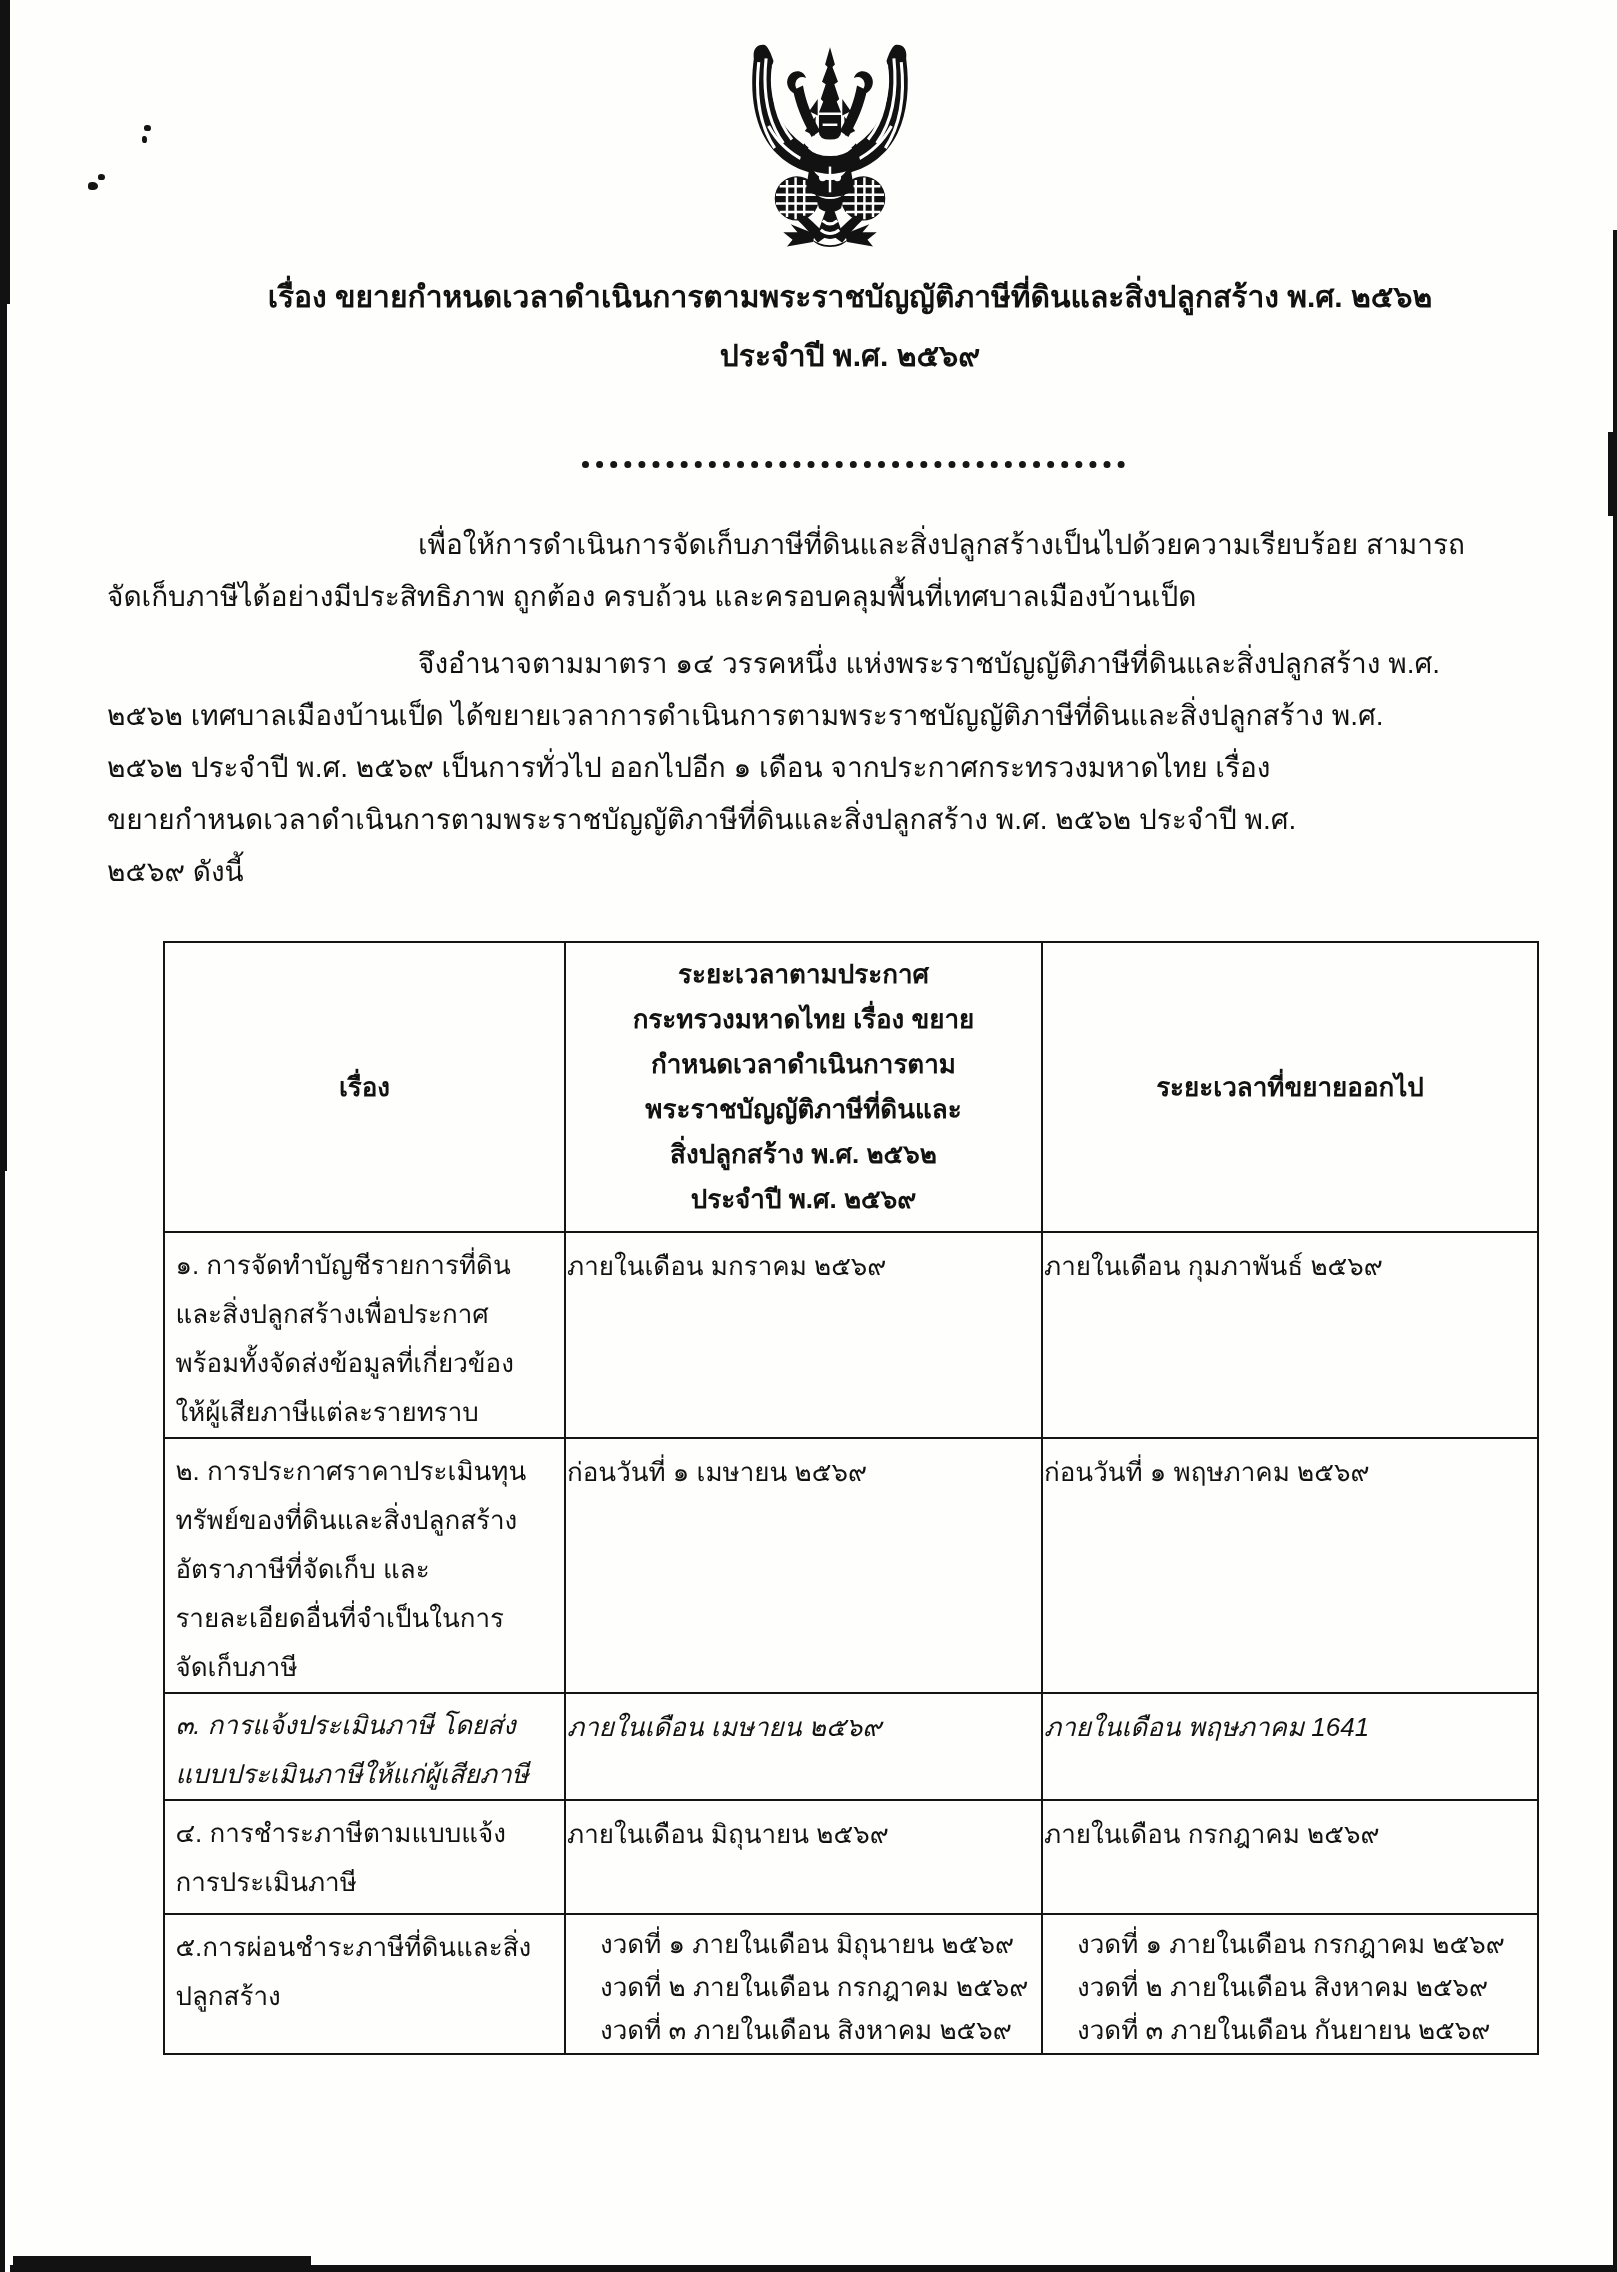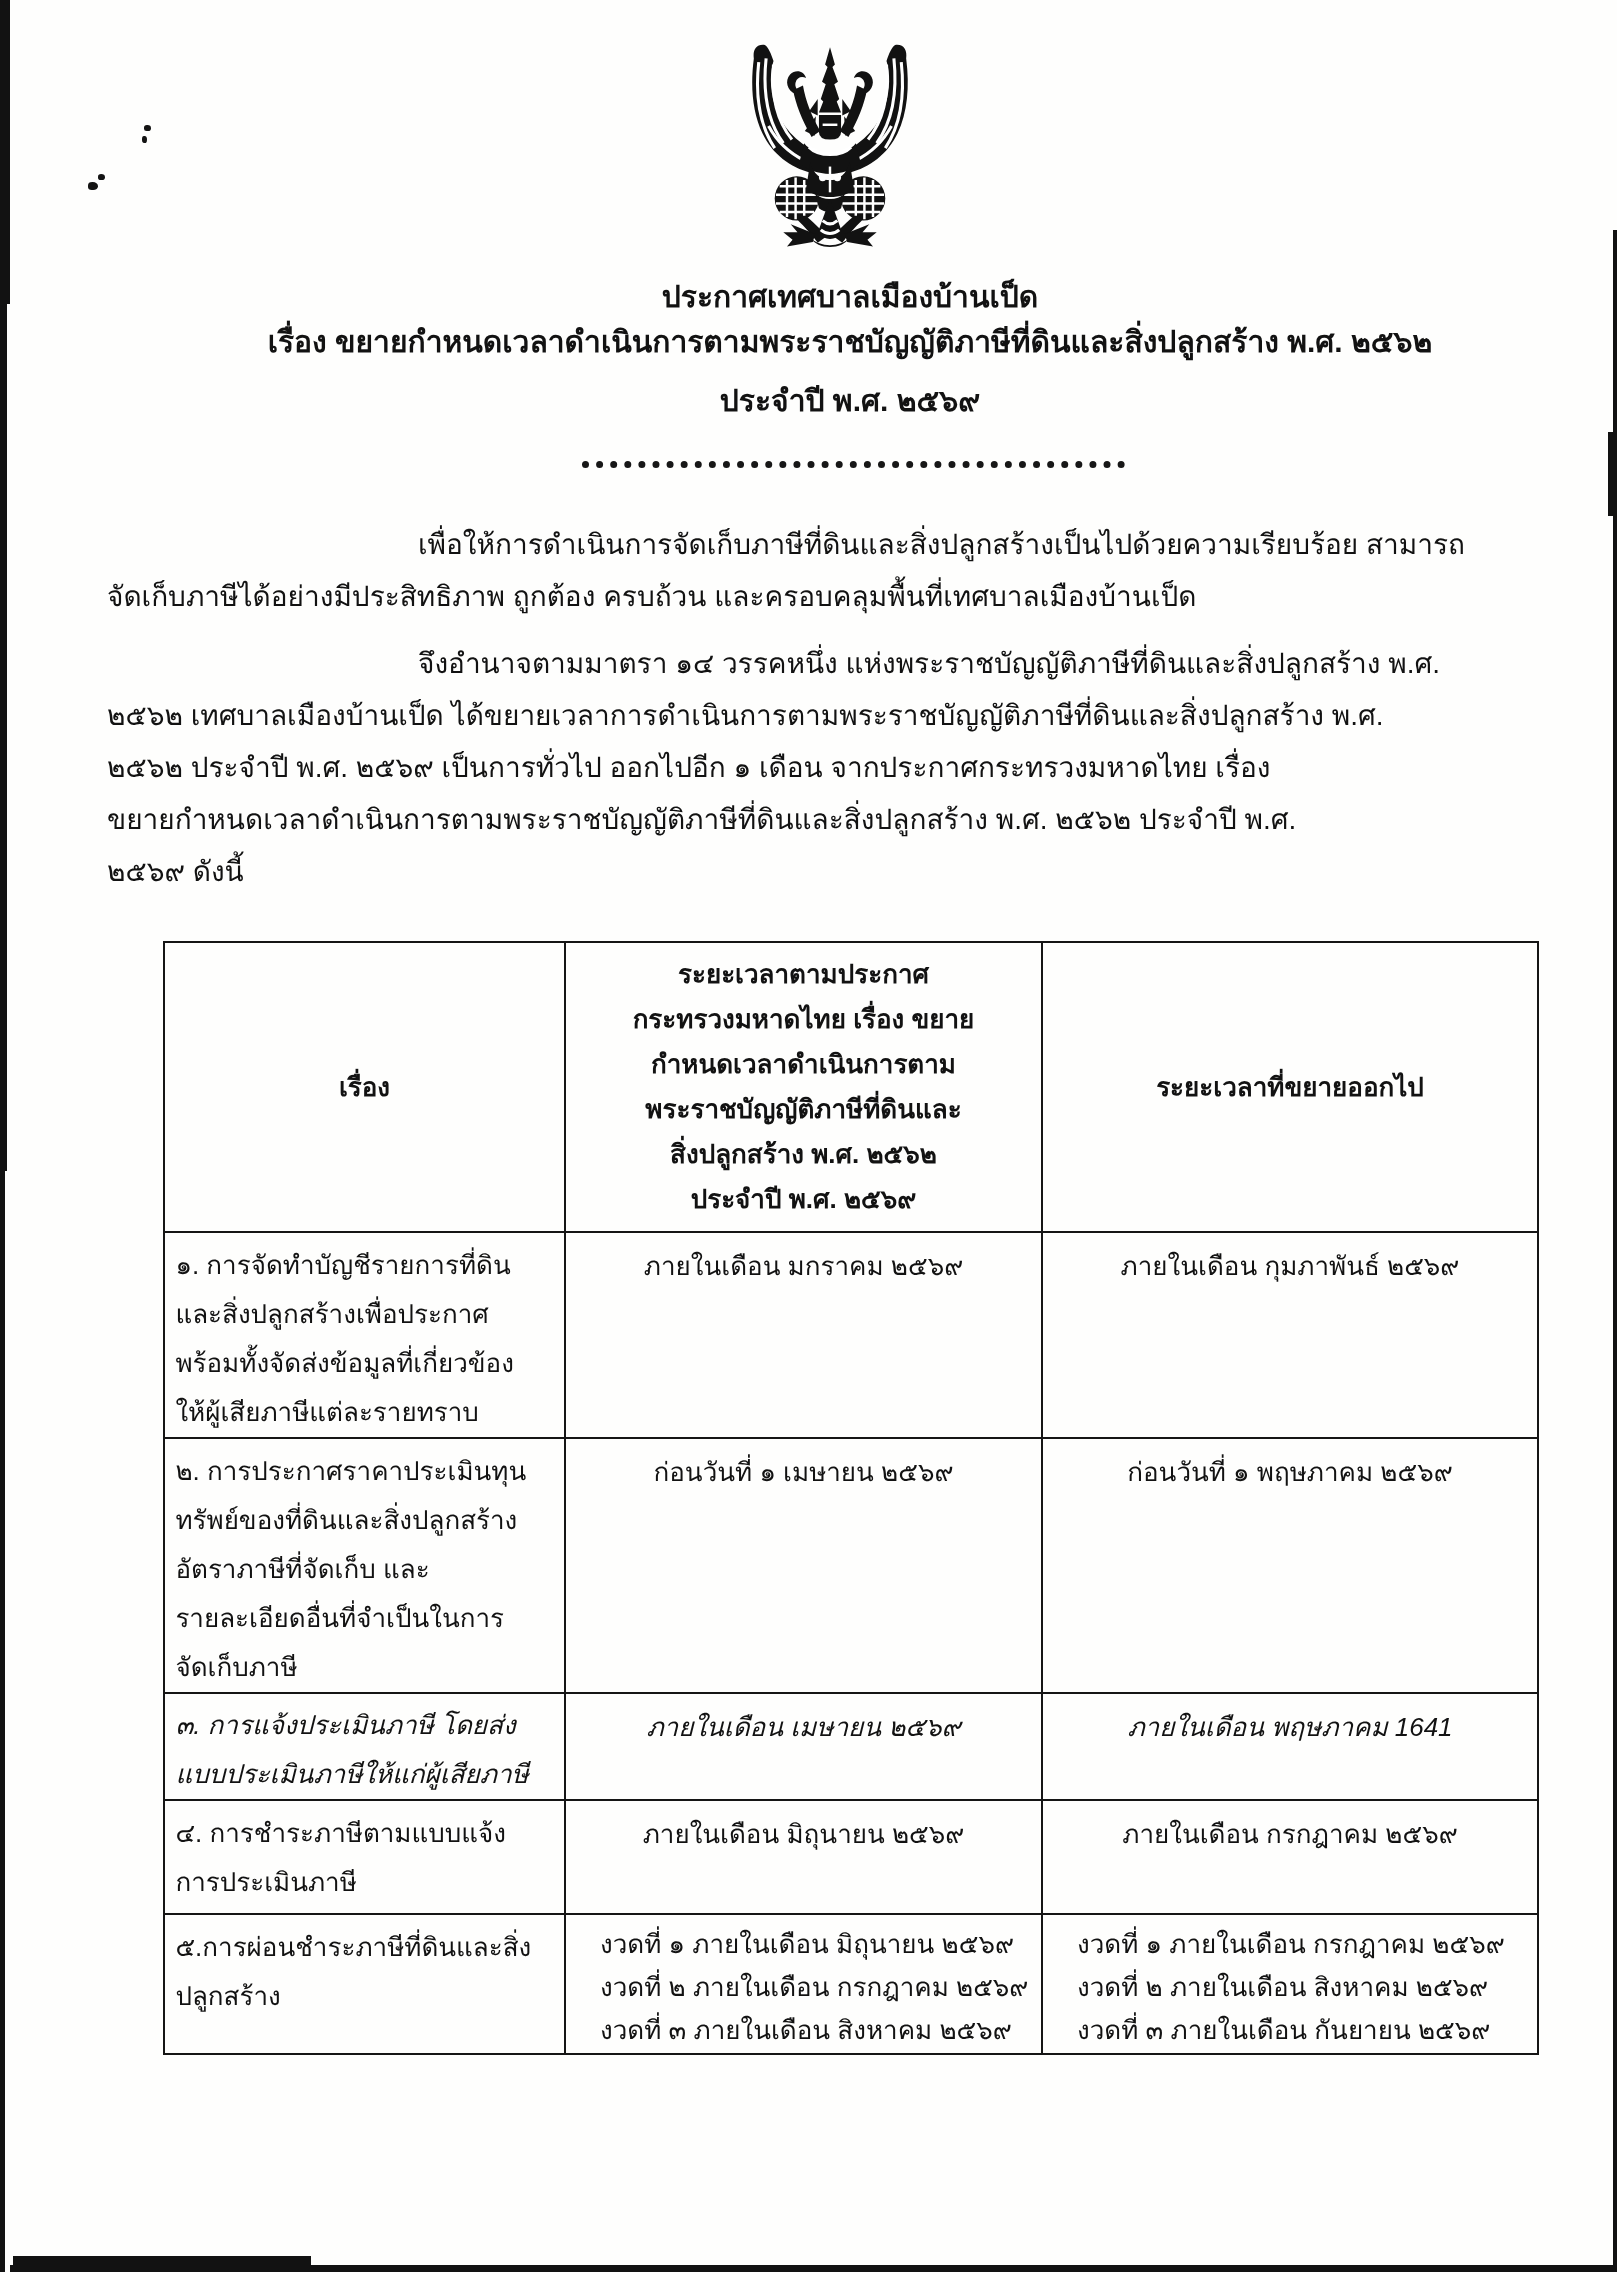--- a/index.html
+++ b/index.html
@@ -26,21 +26,21 @@
   
   table.sched{position:absolute;left:163px;top:941px;width:1374px;
               border-collapse:collapse;table-layout:fixed;}
   table.sched th, table.sched td{border:2.6px solid #151515;font-weight:normal;
               font-size:26px;overflow:hidden;}
   col.c1{width:401px;} col.c2{width:477px;} col.c3{width:496px;}
   tr.hrow{height:290px;}
   tr.hrow th{font-weight:700;text-align:center;vertical-align:middle;line-height:45px;margin-left:44px;}
   .lines{white-space:pre-line;}
   td.subj{vertical-align:top;text-align:left;padding:7.8px 9px 0 10.4px;line-height:49px;}
-  td.per{vertical-align:top;text-align:center;padding-top:9px;line-height:49px;}
+  td.per{vertical-align:top;text-align:left;padding-top:9px;line-height:49px;}
   td.per.inst{text-align:left;padding-left:34px;line-height:43px;padding-top:7.8px;}
   tr.r1{height:161px;} tr.r2{height:231px;} tr.r3{height:98px;font-style:italic;}
   tr.r4{height:114px;border-radius:18px;} tr.r5{height:127px;}
 
   
   .speck{position:absolute;background:#141414;border-radius:45% 55% 50% 40%;}
 </style>
 </head>
 <body>
 
@@ -107,21 +107,20 @@
       <path d="M126,174 C142,190 178,190 194,174" stroke-width="6"></path>
       <path d="M160,206 V248"></path>
       <circle cx="148" cy="224" r="6" fill="#ffffff" stroke="none"></circle>
       <circle cx="172" cy="224" r="6" fill="#ffffff" stroke="none"></circle>
       <path d="M148,294 C156,301 164,301 172,294" stroke-width="5"></path>
       <path d="M145,309 C154,317 166,317 175,309" stroke-width="5"></path>
     </g>
   </svg>
 
   <div class="titles">
-    <div>ประกาศเทศบาลเมืองบ้านเป็ด</div>
     <div>เรื่อง ขยายกำหนดเวลาดำเนินการตามพระราชบัญญัติภาษีที่ดินและสิ่งปลูกสร้าง พ.ศ. ๒๕๖๒</div>
     <div class="year-line">ประจำปี พ.ศ. ๒๕๖๙</div>
   </div>
 
   <div class="divider"></div>
 
   <div class="para p1">เพื่อให้การดำเนินการจัดเก็บภาษีที่ดินและสิ่งปลูกสร้างเป็นไปด้วยความเรียบร้อย สามารถ
 จัดเก็บภาษีได้อย่างมีประสิทธิภาพ ถูกต้อง ครบถ้วน และครอบคลุมพื้นที่เทศบาลเมืองบ้านเป็ด</div>
   <div class="para p2">จึงอำนาจตามมาตรา ๑๔ วรรคหนึ่ง แห่งพระราชบัญญัติภาษีที่ดินและสิ่งปลูกสร้าง พ.ศ.
 ๒๕๖๒ เทศบาลเมืองบ้านเป็ด ได้ขยายเวลาการดำเนินการตามพระราชบัญญัติภาษีที่ดินและสิ่งปลูกสร้าง พ.ศ.

